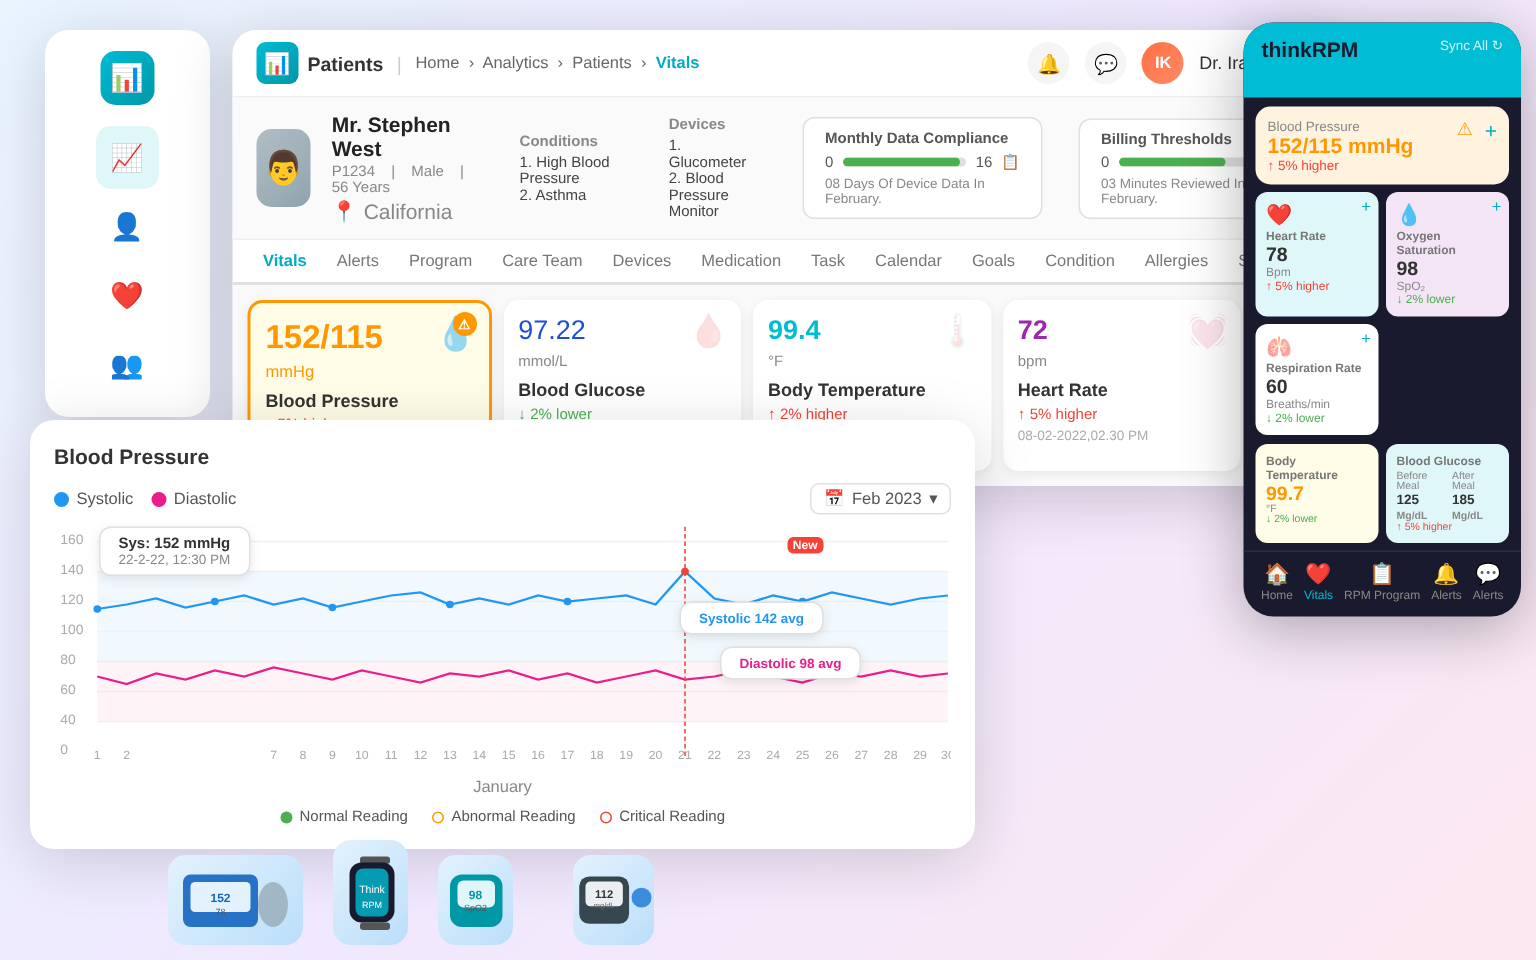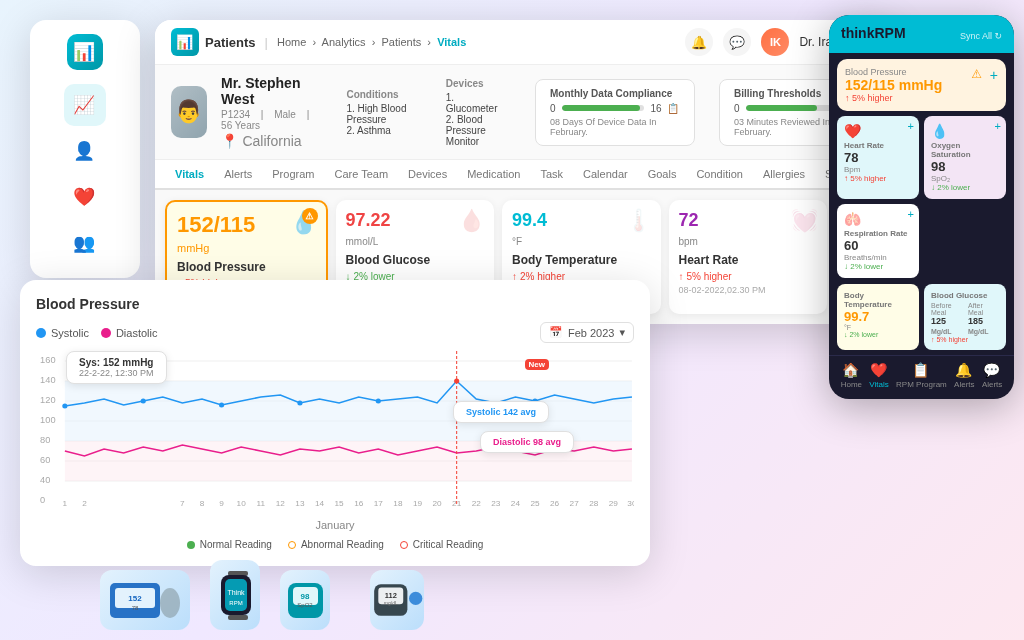--- a/index.html
+++ b/index.html
@@ -281,21 +281,21 @@
 
     
     .month-label {
       font-size: 11px; color: #888; margin-top: 8px; text-align: center;
     }
 
     
     .devices-row {
       position: absolute;
       bottom: 10px;
-      left: 100px;
+      left: 112px;
       display: flex;
       gap: 20px;
       align-items: flex-end;
     }
     .device-img {
       background: linear-gradient(135deg, #e3f2fd, #bbdefb);
       border-radius: 12px;
       display: flex; align-items: center; justify-content: center;
       font-size: 32px;
     }
@@ -307,22 +307,22 @@
       right: 10px;
       width: 185px;
       background: #1a1a2e;
       border-radius: 20px;
       box-shadow: 0 8px 40px rgba(0,0,0,0.3);
       overflow: hidden;
       padding-bottom: 8px;
     }
     .mobile-header {
       background: #00bcd4;
-      padding: 10px 12px 12px;
-      display: flex; align-items: flex-end; justify-content: space-between;
+      padding: 10px 12px 24px;
+      display: flex; align-items: flex-start; justify-content: space-between;
     }
     .mobile-brand {
       font-size: 14px; font-weight: 800; color: #fff;
     }
     .mobile-brand span { color: #1a1a2e; }
     .mobile-sync {
       font-size: 9px; color: rgba(255,255,255,0.8);
     }
 
     .mobile-cards {
@@ -545,21 +545,21 @@
       <div class="vc-name">Blood Pressure</div>
       <div class="vc-trend up">
         <span>↑</span>
         <span>5% higher</span>
       </div>
       <div class="vc-timestamp">08-02-2022,02.30 PM</div>
     </div>
 
     <div class="vital-card">
       <div class="vc-icon" style="color:#2196f3;">🩸</div>
-      <div style="color:#ef4444;font-size:18px;font-weight:700;">97.22</div>
+      <div style="color:#1d4ed8;font-size:18px;font-weight:400;">97.22</div>
       <span style="font-size:10px;color:#888;">mmol/L</span>
       <div class="vc-name">Blood Glucose</div>
       <div class="vc-trend down">
         <span>↓</span>
         <span>2% lower</span>
       </div>
       <div class="vc-timestamp">08-02-2022,02.30 PM</div>
     </div>
 
     <div class="vital-card">

